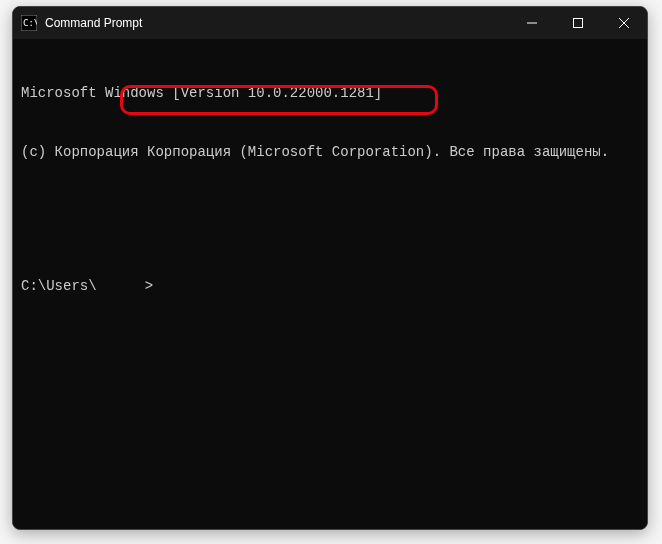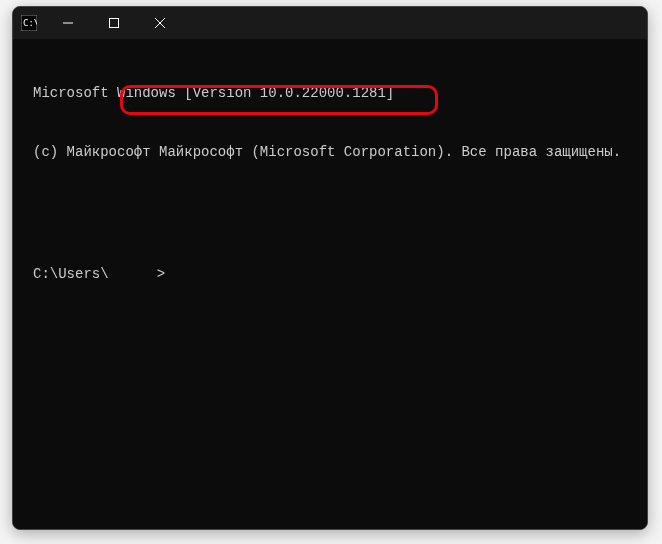--- a/index.html
+++ b/index.html
@@ -58,37 +58,37 @@
     .win-btn {
       width: 46px;
       height: 32px;
       display: flex;
       align-items: center;
       justify-content: center;
       color: #ffffff;
       cursor: pointer;
     }
     .terminal {
-      padding: 6px 20px;
+      padding: 6px 8px;
       font-family: Consolas, "Courier New", monospace;
       font-size: 14px;
       color: #cccccc;
       line-height: 1.4;
       white-space: pre;
       position: relative;
       height: calc(100% - 32px);
       background: #0c0c0c;
     }
     .line {
       display: block;
     }
     .prompt-line {
       display: flex;
       align-items: center;
-      margin-top: 4px;
+      margin-top: 16px;
     }
     .prompt-prefix {
       white-space: pre;
     }
     .redacted {
       display: inline-block;
       width: 48px;
       height: 14px;
       vertical-align: middle;
     }
@@ -109,20 +109,21 @@
 <body>
 
 <div class="window">
   <div class="titlebar">
     <span class="app-icon">
       <svg viewBox="0 0 16 16">
         <rect x="0" y="0" width="16" height="16" fill="#000" stroke="#888" stroke-width="1"></rect>
         <text x="2" y="11" font-size="9" fill="#fff" font-family="monospace">C:\</text>
       </svg>
     </span>
+    <span class="title-text">Command Prompt</span>
     <div class="win-controls">
       <div class="win-btn">
         <svg width="10" height="10" viewBox="0 0 10 10">
             <line x1="0" y1="5" x2="10" y2="5" stroke="#fff" stroke-width="1"></line>
           </svg>
       </div>
       <div class="win-btn">
         <svg width="10" height="10" viewBox="0 0 10 10">
             <rect x="0.5" y="0.5" width="9" height="9" fill="none" stroke="#fff" stroke-width="1"></rect>
           </svg>
@@ -130,21 +131,21 @@
       <div class="win-btn close">
         <svg width="10" height="10" viewBox="0 0 10 10">
             <line x1="0" y1="0" x2="10" y2="10" stroke="#fff" stroke-width="1"></line>
             <line x1="10" y1="0" x2="0" y2="10" stroke="#fff" stroke-width="1"></line>
           </svg>
       </div>
     </div>
   </div>
   <div class="terminal">
     <span class="line">Microsoft Windows [Version 10.0.22000.1281]</span>
-    <span class="line">(c) Майкрософт Майкрософт (Microsoft Corporation). Все права защищены.</span>
+    <span class="line">(c) Корпорация Корпорация (Microsoft Corporation). Все права защищены.</span>
     <span class="line"> </span>
     <div class="prompt-line">
       <span class="prompt-prefix">C:\Users\</span><span class="redacted"></span><span>&gt;</span>
     </div>
   </div>
 </div>
 
 <div class="highlight-box cmd-highlight"></div>
 
 </body></html>

